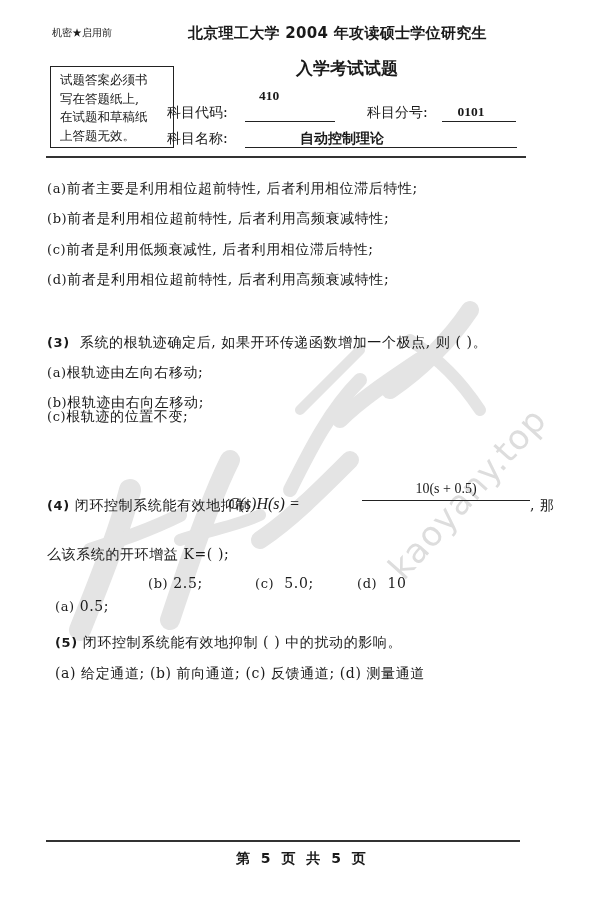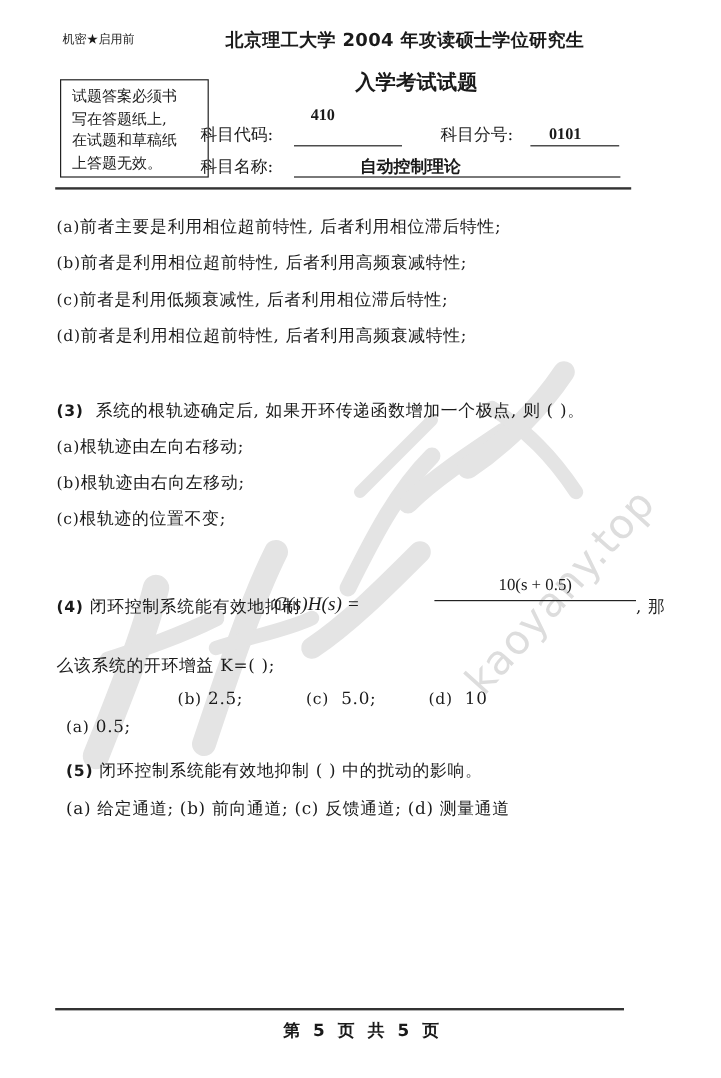--- a/index.html
+++ b/index.html
@@ -107,21 +107,21 @@
 
 <div class="abs line" style="left:47px; top:334px;">
   <span class="bold-num">(3)</span>&nbsp;&nbsp;<span>系统的根轨迹确定后, 如果开环传递函数增加一个极点, 则 (        )。</span>
 </div>
 <div class="abs line" style="left:47px; top:364px;">
   <span class="opt-tag">(a)</span><span>根轨迹由左向右移动;</span>
 </div>
 <div class="abs line" style="left:47px; top:394px;">
   <span class="opt-tag">(b)</span><span>根轨迹由右向左移动;</span>
 </div>
-<div class="abs line" style="left:47px; top:424px;">
+<div class="abs line" style="left:47px; top:408px;">
   <span class="opt-tag">(c)</span><span>根轨迹的位置不变;</span>
 </div>
 
 <div class="abs line" style="left:47px; top:497px;">
   <span class="bold-num">(4)</span>&nbsp;<span>闭环控制系统能有效地抑制</span>
 </div>
 <div class="abs ital serif" style="left:228px; top:495px; font-size:16px;">G(s)H(s) =</div>
 <div class="frac">
   <span class="num">10(s + 0.5)</span>
   <span class="bar"></span>

